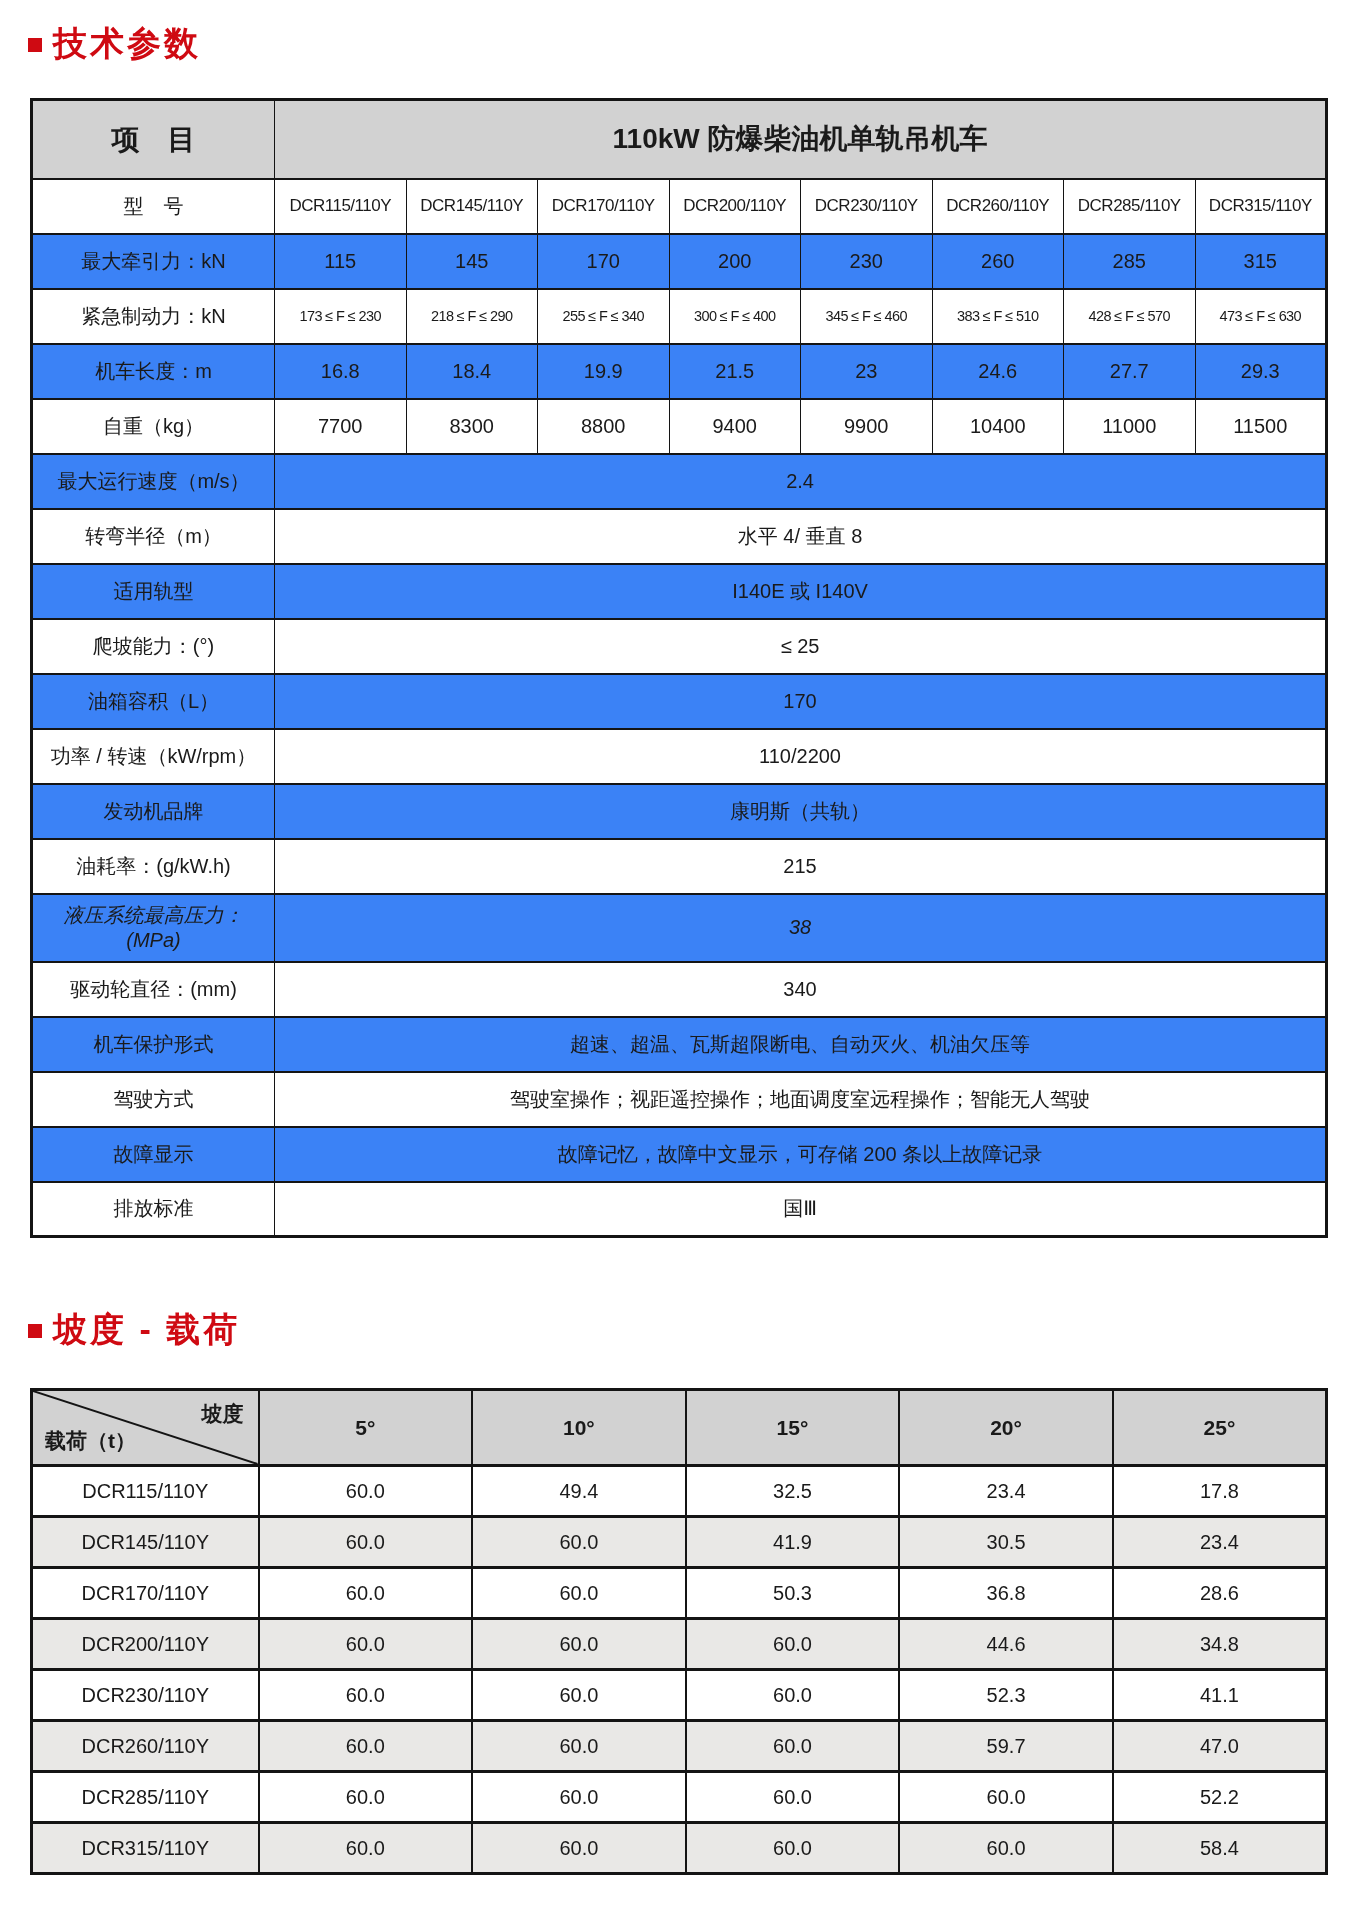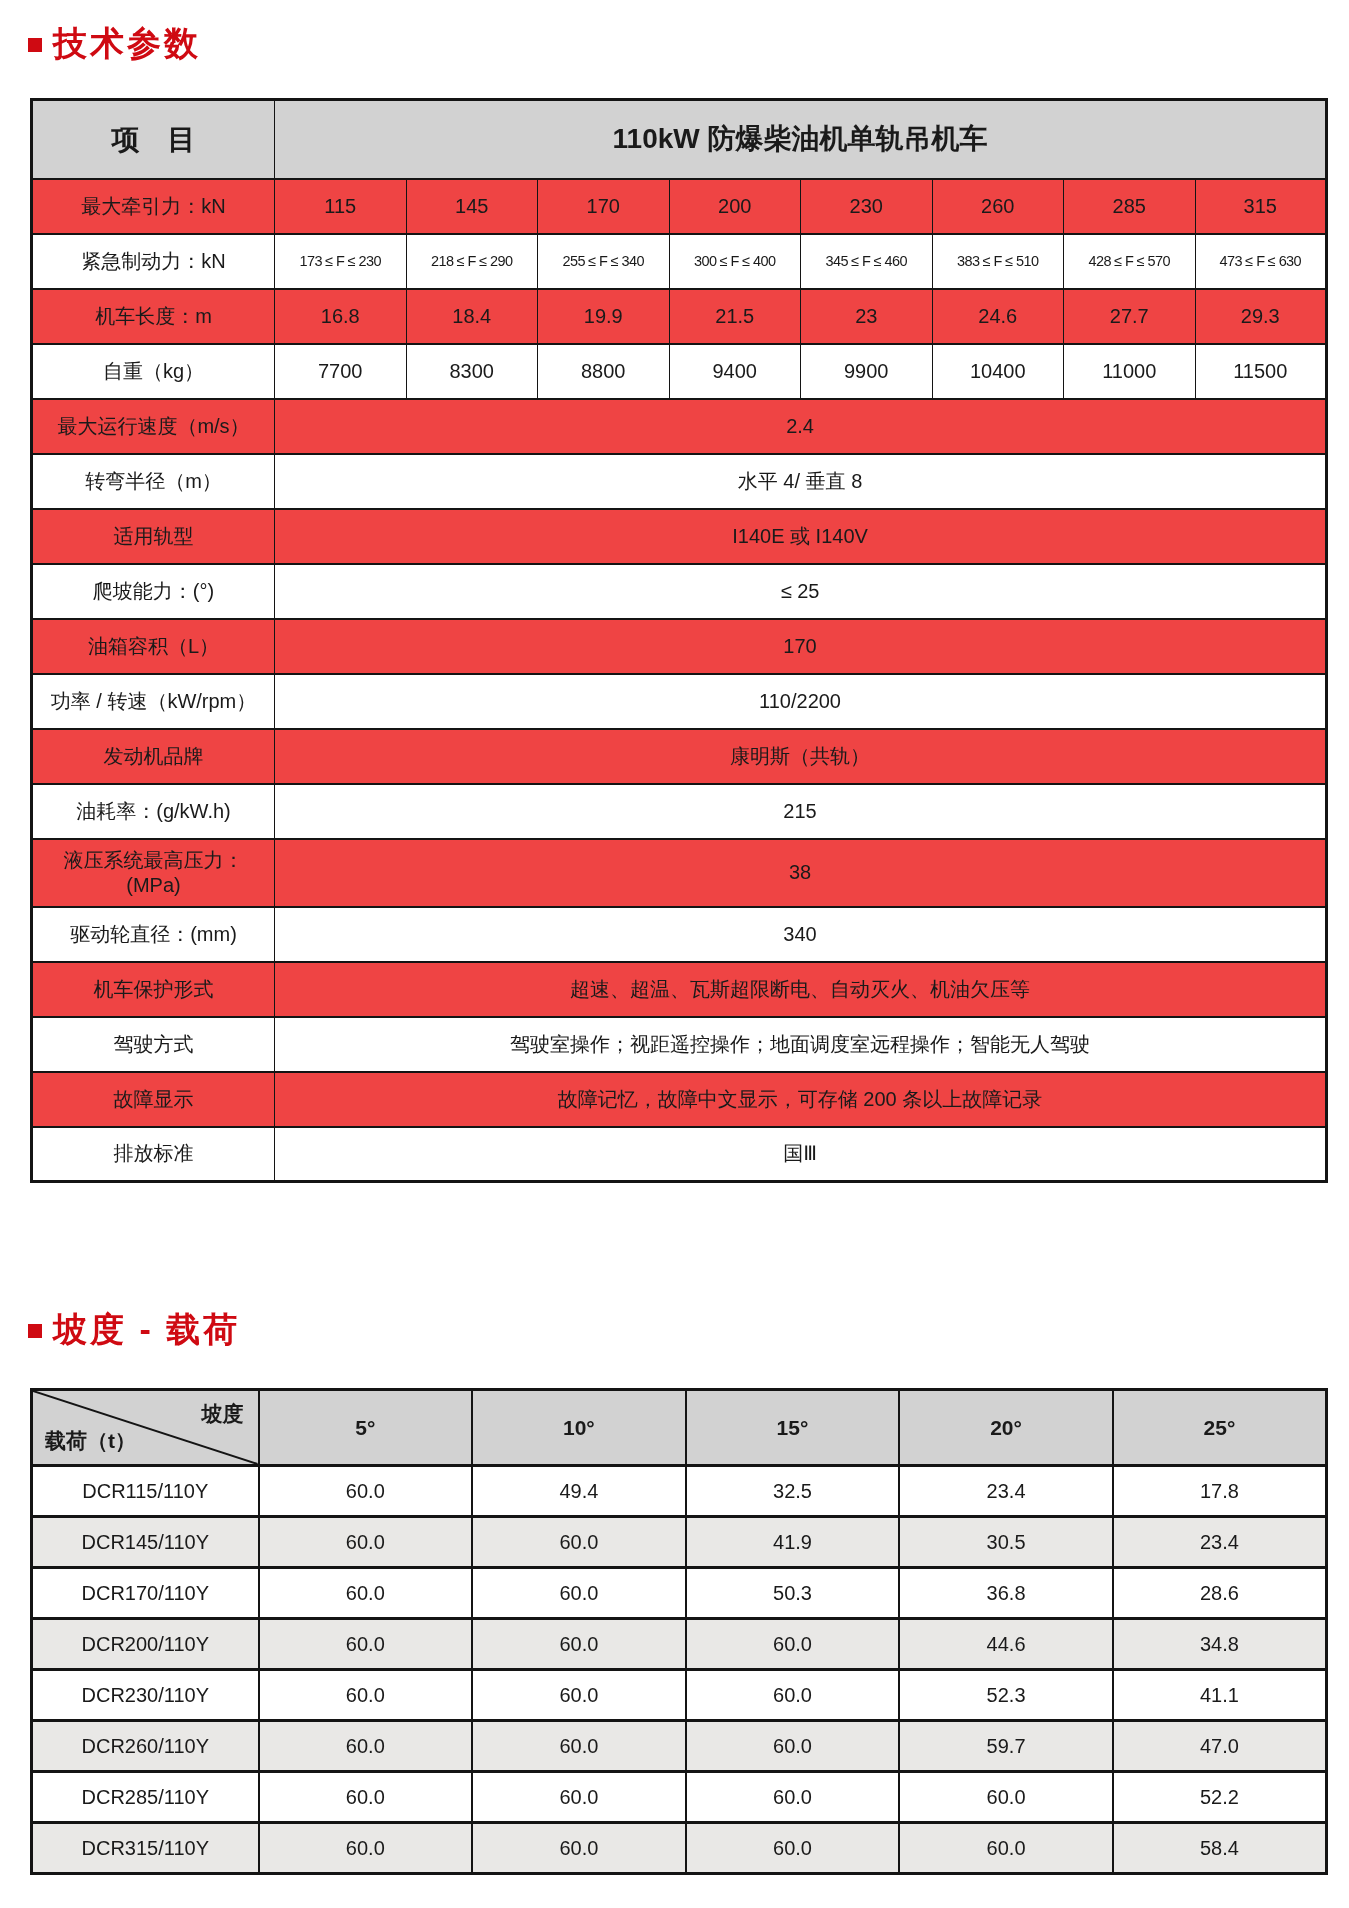--- a/index.html
+++ b/index.html
@@ -16,22 +16,22 @@
   
   table{border-collapse:collapse;table-layout:fixed;background:#fff;}
   td{text-align:center;vertical-align:middle;padding:0 3px;overflow:hidden;}
 
   
   .t1{position:absolute;top:98px;left:30px;width:1295px;border:3px solid #141414;}
   .t1 td{border:1px solid #141414;font-size:20px;}
   .t1 tr{border-top:2px solid #141414;border-bottom:2px solid #141414;height:55px;}
   .t1 tr.hdr{height:79px;}
   .t1 tr.hdr td{background:#d2d2d2;font-weight:bold;font-size:28px;}
-  .t1 tr.tall{height:68px;}
-  .t1 tr.gray td{background:#ef4444;}
+  .t1 tr.tall{height:68px;font-style:italic;}
+  .t1 tr.gray td{background:#3b82f6;}
   .t1 .lab{white-space:pre-line;line-height:1.25;}
   .t1 .model-cell{font-size:17px;letter-spacing:-0.5px;}
   .t1 .brake-cell{font-size:14.5px;letter-spacing:-0.6px;padding:0 1px;text-align:center;}
 
   
   .t2{position:absolute;top:1388px;left:30px;width:1295px;border:3px solid #141414;}
   .t2 td{border:2px solid #141414;font-size:20px;}
   .t2 tr{border-top:3px solid #141414;border-bottom:3px solid #141414;height:51px;}
   .t2 tr.hdr{height:76px;}
   .t2 tr.hdr td{background:#d2d2d2;font-weight:bold;font-size:21px;}
@@ -53,20 +53,31 @@
 
   <table class="t1">
     <colgroup>
       <col style="width:243px">
       <col span="8" style="width:131.5px">
     </colgroup>
     <tbody>
       <tr class="hdr">
         <td class="lab">项　目</td>
         <td colspan="8">110kW 防爆柴油机单轨吊机车</td>
+      </tr>
+      <tr>
+        <td class="lab">型　号</td>
+        <td class="model-cell">DCR115/110Y</td>
+        <td class="model-cell">DCR145/110Y</td>
+        <td class="model-cell">DCR170/110Y</td>
+        <td class="model-cell">DCR200/110Y</td>
+        <td class="model-cell">DCR230/110Y</td>
+        <td class="model-cell">DCR260/110Y</td>
+        <td class="model-cell">DCR285/110Y</td>
+        <td class="model-cell">DCR315/110Y</td>
       </tr>
       <tr class="gray">
         <td class="lab">最大牵引力：kN</td>
         <td>115</td>
         <td>145</td>
         <td>170</td>
         <td>200</td>
         <td>230</td>
         <td>260</td>
         <td>285</td>

